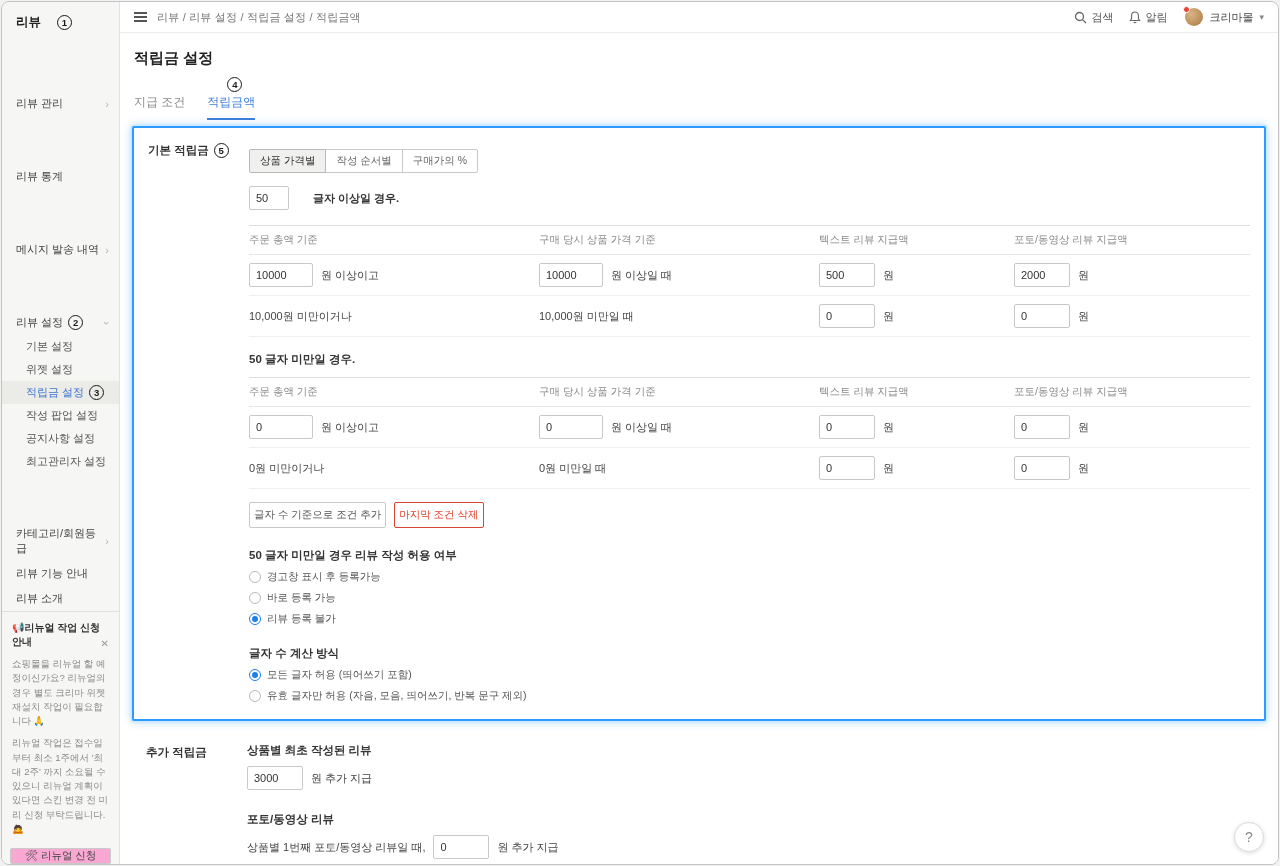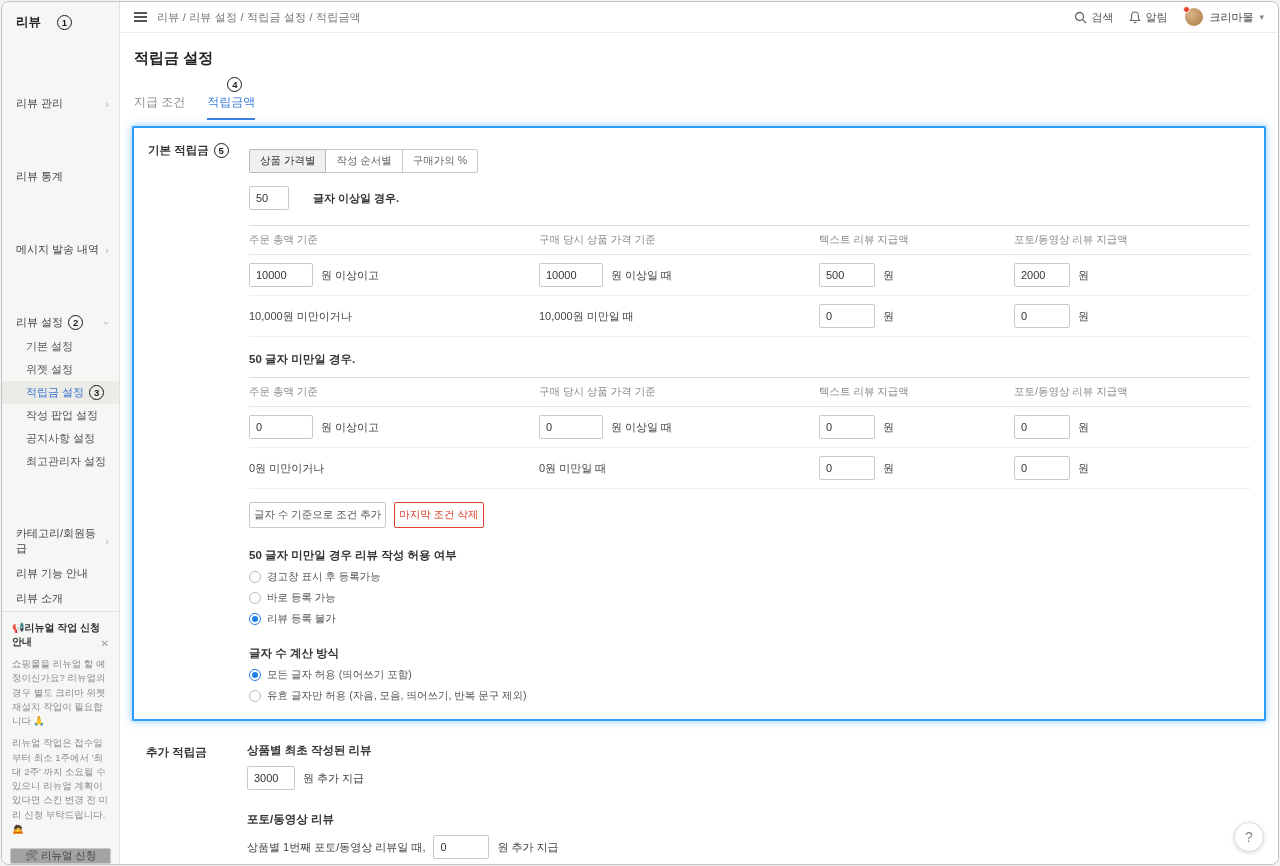--- a/index.html
+++ b/index.html
@@ -17,21 +17,21 @@
   .sb-item .chev { color:#b5b5b3; font-size:11px; }
   .sb-item .chev.down { transform:rotate(90deg); }
   .sb-sub { padding:4px 10px 4px 24px; color:#555; cursor:pointer; display:flex; align-items:flex-start; gap:5px; }
   .sb-sub.active { background:#ebebe8; color:#3f76cf; }
   .sb-gap { height:26px; }
   .sb-link { padding:5px 14px; color:#444; cursor:pointer; }
   .sb-notice { margin-top:auto; border-top:1px solid #e0e0de; padding:9px 10px 4px; }
   .sb-notice-title { display:flex; justify-content:space-between; align-items:flex-end; font-weight:bold; font-size:10px; color:#333; }
   .sb-notice-x { color:#999; cursor:pointer; font-size:10px; }
   .sb-notice p { font-size:9.5px; color:#8b8b89; line-height:1.5; margin-top:8px; }
-  .sb-renewal { margin:8px 8px 10px; height:26px; border:1px solid #c9c9c7; background:#a3a3a3; border-radius:2px; display:flex; align-items:center; justify-content:center; font-size:10.5px; color:#444; cursor:pointer; }
+  .sb-renewal { margin:8px 8px 10px; height:26px; border:1px solid #c9c9c7; background:#f9a8d4; border-radius:2px; display:flex; align-items:center; justify-content:center; font-size:10.5px; color:#444; cursor:pointer; }
 
   
   .main { flex:1; display:flex; flex-direction:column; position:relative; background:#fff; min-width:0; }
   .topbar { height:31px; flex-shrink:0; display:flex; align-items:center; padding:0 14px; border-bottom:1px solid #ececec; font-size:11px; color:#666; gap:10px; }
   .hamburger { display:inline-block; cursor:pointer; padding:2px 0; }
   .hamburger i { display:block; width:13px; height:1.5px; background:#555; margin:2.6px 0; }
   .crumb { color:#777; letter-spacing:.2px; }
   .topbar-right { margin-left:auto; display:flex; align-items:center; gap:6px; }
   .top-act { display:flex; align-items:center; gap:4px; color:#555; cursor:pointer; margin-left:10px;font-family:Liberation Serif, serif; }
   .avatar-wrap { position:relative; margin-left:12px; cursor:pointer; }
@@ -56,21 +56,21 @@
   .segments { display:flex; margin-top:8px; }
   .seg { height:24px; padding:0 10px; border:1px solid #c9c9c9; margin-left:-1px; display:flex; align-items:center; font-size:10.5px; color:#666; background:#fff; cursor:pointer; }
   .seg:first-child { margin-left:0; border-radius:2px 0 0 2px; }
   .seg:last-child { border-radius:0 2px 2px 0; }
   .seg.active { background:#f0f0ee; color:#333; border-color:#b9b9b9; z-index:1; }
 
   .inline-row { display:flex; align-items:center; gap:24px; margin-top:13px; font-size:11px; }
   .inline-row .bold { font-weight:bold; }
 
   .inp { height:24px; border:1px solid #c9c9c9; border-radius:2px; font-size:11px; padding:0 6px; width:64px; font-family:inherit; color:#333; background:#fff; }
-  .inp.w40 { width:40px; } .inp.w50 { width:48px; } .inp.w56 { width:56px; }
+  .inp.w40 { width:40px; } .inp.w50 { width:56px; } .inp.w56 { width:56px; }
 
   .tbl-head { display:grid; grid-template-columns:290px 280px 195px 1fr; border-top:1px solid #dcdcdc; border-bottom:1px solid #e7e7e7; padding:7px 0; color:#8a8a8a; font-size:10.5px; margin-top:15px; }
   .tbl-row { display:grid; grid-template-columns:290px 280px 195px 1fr; align-items:center; padding:8px 0; border-bottom:1px solid #efefef; font-size:11px; color:#444; }
   .cell { display:flex; align-items:center; gap:8px; padding-right:14px; }
 
   .btn { display:inline-flex; align-items:center; justify-content:center; height:26px; padding:0 4px; border:1px solid #c9c9c9; background:#fff; font-size:10.5px; color:#555; border-radius:2px; cursor:pointer; font-family:inherit; }
   .btn.red { color:#dd4330; border-color:#dd4330; }
   .btn-row { display:flex; gap:8px; margin-top:13px; }
 
   .radio-group { margin-top:20px; }

